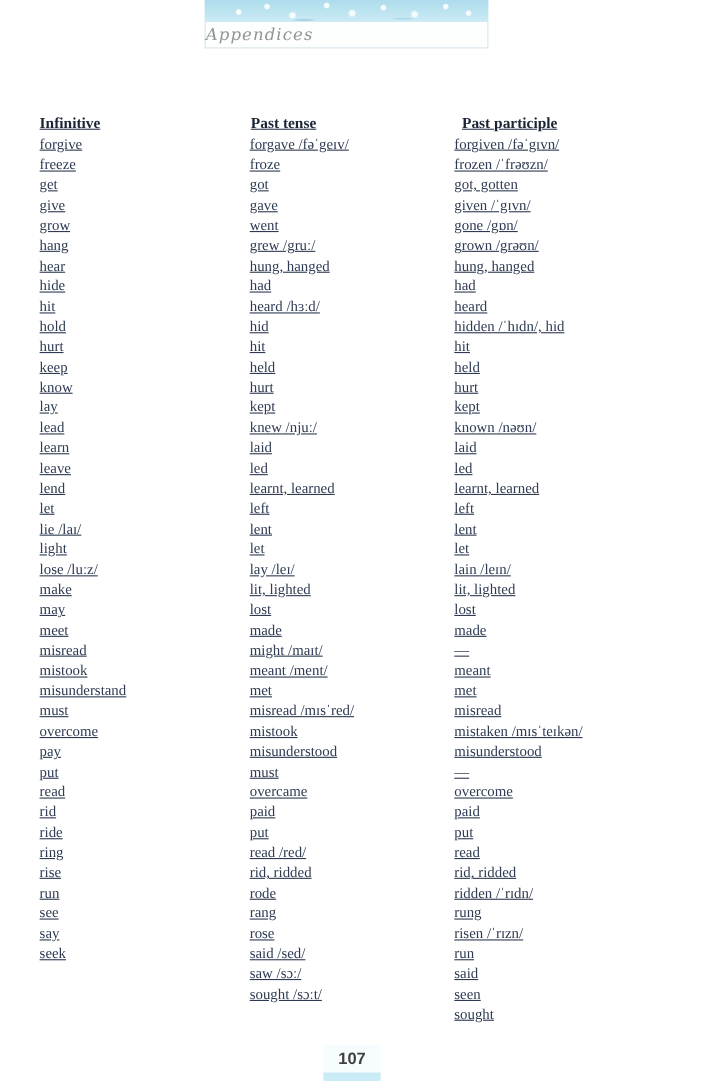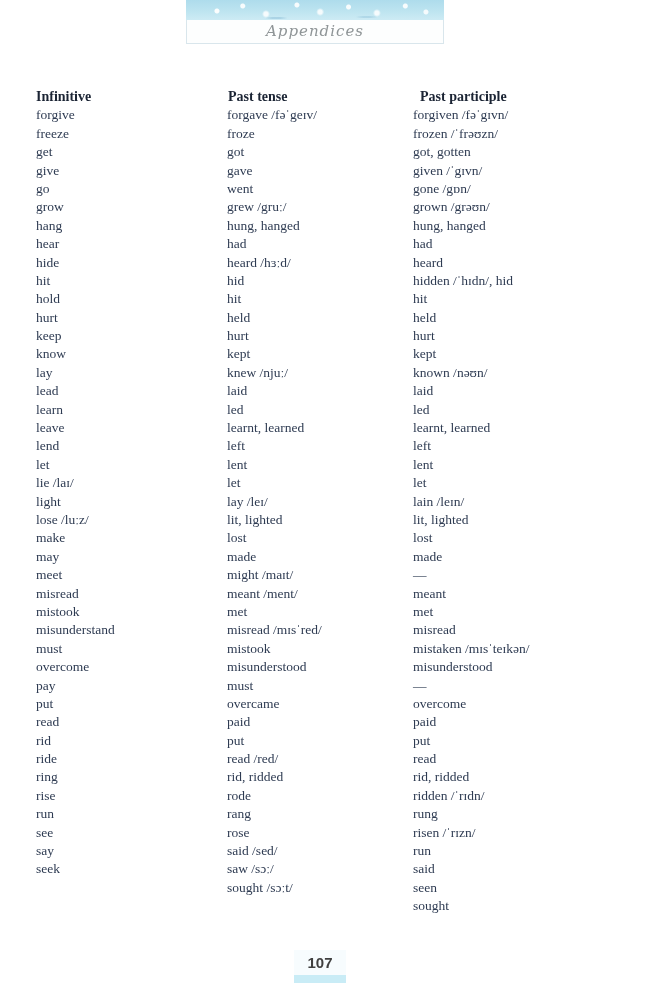--- a/index.html
+++ b/index.html
@@ -31,38 +31,37 @@
       radial-gradient(circle at 93% 60%, rgba(255,255,255,.85) 0 2px, rgba(255,255,255,0) 3px),
       radial-gradient(ellipse at 35% 90%, rgba(140,190,215,.5) 0 6px, rgba(140,190,215,0) 12px),
       radial-gradient(ellipse at 70% 85%, rgba(140,190,215,.4) 0 6px, rgba(140,190,215,0) 12px),
       linear-gradient(180deg, #aedcec 0%, #bde4f0 55%, #cdebf4 100%);
   }
   .banner-label {
     width: 100%; height: 24px;
     background: #fdfefe;
     border: 1px solid #d9e6ec;
     border-top: none;
-    text-align: center;
     font-style: italic;
     font-size: 15px;
     line-height: 23px;
     letter-spacing: 1px;
     color: #8f9597;
     font-family: "DejaVu Serif", "Liberation Serif", cursive, serif;
   }
 
   
   .verb-table {
     position: absolute;
     top: 88px; left: 0;
     width: 650px;
     color: #2e3b52;
     font-size: 13.5px;
   }
-  .col { position: absolute; top: 0; }
+  .col { position: absolute; top: 16px; text-decoration: underline; }
   .col-1 { left: 36px;  width: 180px; }
   .col-2 { left: 227px; width: 180px; }
   .col-3 { left: 413px; width: 220px; }
   .col-header {
     font-weight: bold;
     color: #1b2434;
     font-size: 14px;
     line-height: 18.4px;
     white-space: nowrap;
   }
@@ -106,21 +105,20 @@
   </div>
 
   <div class="verb-table">
     <div class="col col-1">
       <div class="col-header">Infinitive</div>
       <div class="col-body">
           <div class="cell">forgive</div>
           <div class="cell">freeze</div>
           <div class="cell">get</div>
           <div class="cell">give</div>
-          <div class="cell">go</div>
           <div class="cell">grow</div>
           <div class="cell">hang</div>
           <div class="cell">hear</div>
           <div class="cell">hide</div>
           <div class="cell">hit</div>
           <div class="cell">hold</div>
           <div class="cell">hurt</div>
           <div class="cell">keep</div>
           <div class="cell">know</div>
           <div class="cell">lay</div>

